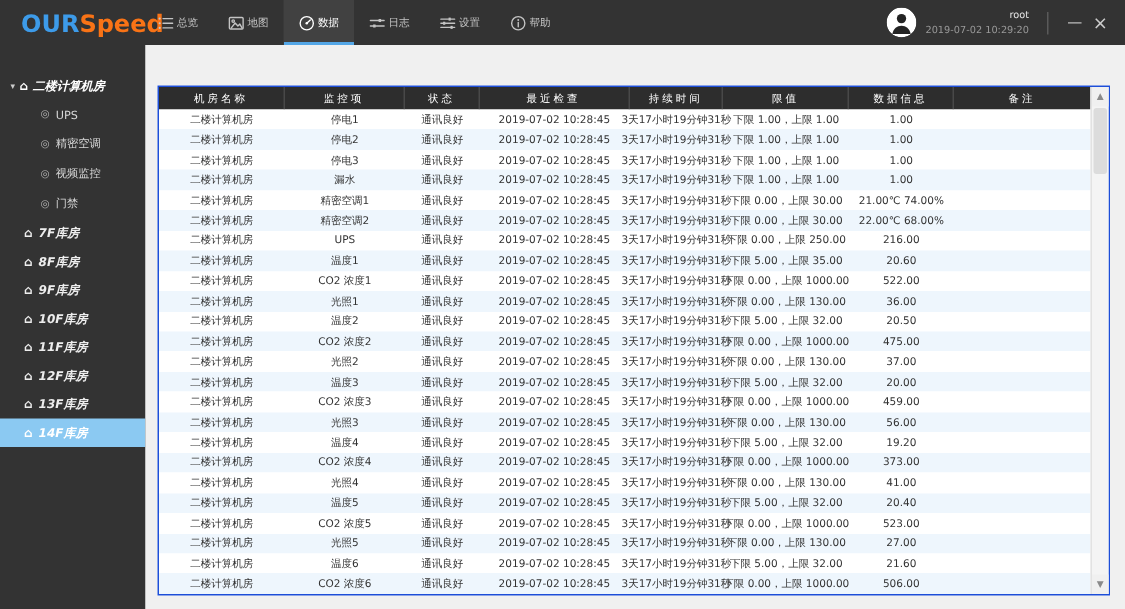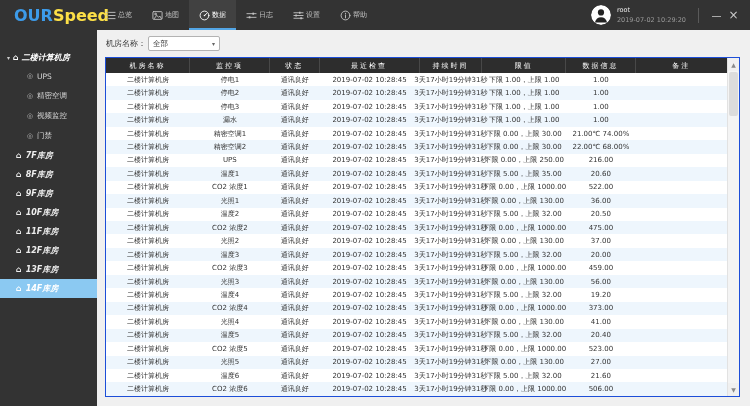--- a/index.html
+++ b/index.html
@@ -3,32 +3,32 @@
 <meta charset="utf-8">
 <style>
   * { margin:0; padding:0; box-sizing:border-box; }
   html,body { background:#1e1e1e; }
   body { font-family:"DejaVu Sans","Liberation Sans",sans-serif; }
   .window { position:relative; width:750px; height:406px; background:#f0f0f0; overflow:hidden; }
 
   
   .topbar { height:30px; background:#333333; display:flex; align-items:stretch; }
   .logo { width:95px; display:flex; align-items:center; padding-left:14px; font-size:16px; font-weight:bold; letter-spacing:0; flex-shrink:0; }
-  .logo-our { color:#3d9be9; } .logo-speed { color:#fde047; }
+  .logo-our { color:#3d9be9; } .logo-speed { color:#f97316; }
   .top-nav { display:flex; align-items:stretch; }
   .nav-item { width:47px; display:flex; flex-direction:row; align-items:center; justify-content:center; gap:2px; color:#c4c4c4; font-size:7px; cursor:pointer; }
   .nav-item.active { background:#414141; color:#ffffff; box-shadow:inset 0 -2px 0 #53a6e6; }
   .nav-ic { height:11px; display:flex; align-items:center; }
   .nav-ic svg { width:11px; height:11px; display:block; }
   svg.ic { stroke:currentColor; fill:none; stroke-width:1; stroke-linecap:round; stroke-linejoin:round; }
   .topbar-right { margin-left:auto; display:flex; align-items:center; padding-right:8px; }
   .avatar { width:20px; height:20px; border-radius:50%; overflow:hidden; flex-shrink:0; }
   .avatar svg { display:block; width:20px; height:20px; }
   .user-meta { margin-left:6px; font-size:6.5px; line-height:1.55; white-space:nowrap; }
-  .user-name { color:#e8e8e8; }
+  .user-name { color:#e8e8e8;text-align:right; }
   .user-time { color:#9a9a9a; }
   .tb-divider { width:1px; height:15px; background:#5a5a5a; margin:0 9px 0 12px; }
   .win-btn { color:#cccccc; font-size:10px; width:17px; height:17px; line-height:17px; text-align:center; cursor:pointer; }
   .win-btn.close { font-size:12px; }
 
   
   .body { display:flex; height:376px; }
   .sidebar { width:97px; background:#333333; flex-shrink:0; padding-top:18px; overflow:hidden; }
   .tree-parent { display:flex; align-items:center; height:18px; padding-left:7px; font-size:8px; font-weight:bold; font-style:italic; color:#ffffff; cursor:pointer; white-space:nowrap; }
   .tree-parent .caret { font-style:normal; font-size:6px; color:#cccccc; margin-right:3px; }
@@ -209,27 +209,20 @@
           <span class="home">⌂</span>
           <span class="lbl">13F库房</span>
         </div>
         <div class="room-item selected">
           <span class="home">⌂</span>
           <span class="lbl">14F库房</span>
         </div>
       </aside>
 
     <main class="content">
-      <div class="filter-bar">
-        <span>机房名称：</span>
-        <div class="select">
-          <span>全部</span>
-          <span class="sel-caret">▾</span>
-        </div>
-      </div>
 
       <div class="table-wrap">
         <div class="table-main">
           <div class="thead">
               <div class="th c1">机房名称</div>
               <div class="th c2">监控项</div>
               <div class="th c3">状态</div>
               <div class="th c4">最近检查</div>
               <div class="th c5">持续时间</div>
               <div class="th c6">限值</div>

